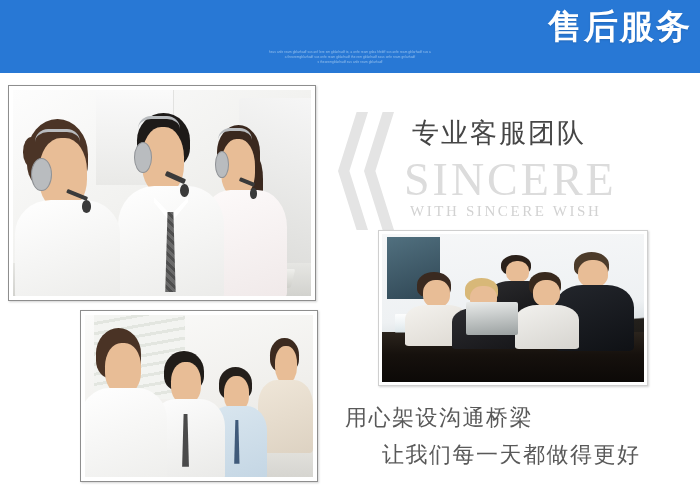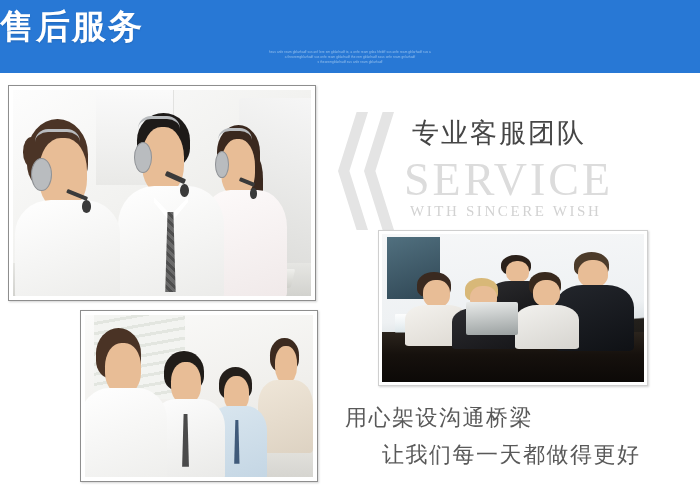--- a/index.html
+++ b/index.html
@@ -12,21 +12,21 @@
   }
 
   
   .banner {
     position:absolute; left:0; top:0; width:700px; height:73px;
     background:#2878d5;
     overflow:hidden;
   }
   .banner-title {
     position:absolute; left:0; top:6px; width:692px;
-    text-align:left;
+    text-align:right;
     color:#ffffff;
     font-size:34px;
     font-weight:bold;
     letter-spacing:2px;
     line-height:40px;
     text-shadow:0 1px 2px rgba(0,0,0,0.12);
   }
   .banner-sub {
     position:absolute; left:0; top:50px; width:700px;
     text-align:center;
@@ -337,21 +337,21 @@
     </div>
   </div>
 </div>
 
 <div class="chevrons">
   <div class="chev c1"></div>
   <div class="chev c2"></div>
 </div>
 
 <div class="svc-cn">专业客服团队</div>
-<div class="svc-en">SERVICE</div>
+<div class="svc-en">SINCERE</div>
 <div class="svc-en-sub">WITH SINCERE WISH</div>
 
 <div class="frame" id="frame-business">
   <div class="photo ph-business">
     <div class="board"></div>
     <div class="tabletop"></div>
     <div class="glass g1"></div>
     <div class="glass g2"></div>
 
     <div class="p" id="bC">

